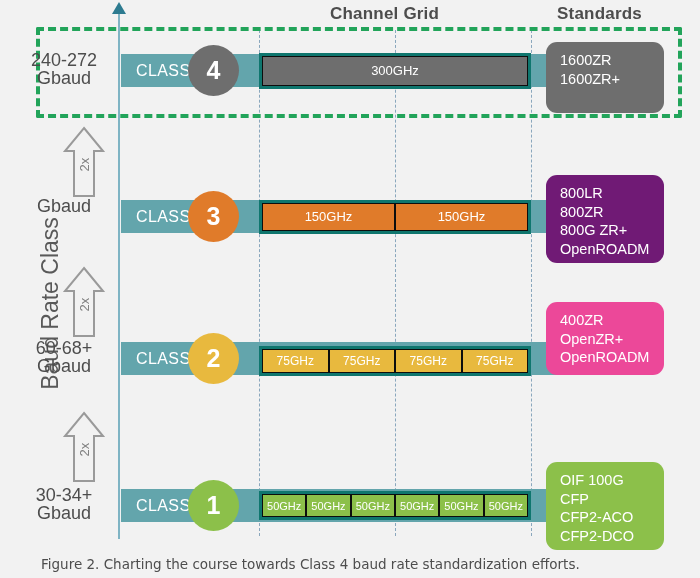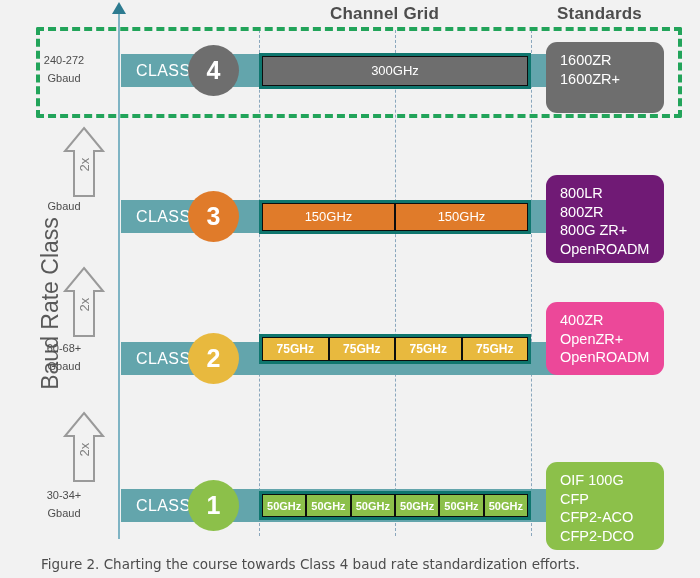--- a/index.html
+++ b/index.html
@@ -85,21 +85,21 @@
   }
 
   
   .row { position: absolute; left: 0; width: 700px; }
 
   .baud-label {
     position: absolute;
     left: 14px;
     width: 100px;
     text-align: center;
-    font-size: 11px;
+    font-size: 18px;
     color: #4d4d4d;
     line-height: 18px;
   }
   .baud-label span { display: block; }
 
   .class-bar {
     position: absolute;
     left: 121px;
     height: 33px;
     background: #63A5AC;
@@ -239,41 +239,41 @@
         </div>
       </div>
       <div class="row" style="top: 0px;">
         <div class="baud-label" style="top: 339px;">
           <span>60-68+</span>
           <span>Gbaud</span>
         </div>
         <div class="class-bar" style="top: 342px; width: 439px; height: 33px; background: rgb(99, 165, 172);"></div>
         <div class="class-word" style="top: 342px;">CLASS</div>
         <div class="class-circle" style="left: 188px; top: 333px; background: rgb(232, 185, 62);">2</div>
-        <div class="channel-group" style="left: 259px; width: 272px; height: 30px; top: 334px; font-weight: bold;">
+        <div class="channel-group" style="left: 259px; width: 272px; height: 30px; top: 346px;">
           <div class="channel-cell" style="background: rgb(232, 185, 62); font-size: 12px;">75GHz</div>
           <div class="channel-cell" style="background: rgb(232, 185, 62); font-size: 12px;">75GHz</div>
           <div class="channel-cell" style="background: rgb(232, 185, 62); font-size: 12px;">75GHz</div>
           <div class="channel-cell" style="background: rgb(232, 185, 62); font-size: 12px;">75GHz</div>
         </div>
         <div class="standards-box" style="left: 546px; top: 302px; width: 118px; height: 73px; background: #ec4899;">
           <span>400ZR</span>
           <span>OpenZR+</span>
           <span>OpenROADM</span>
         </div>
       </div>
       <div class="row" style="top: 0px;">
         <div class="baud-label" style="top: 486px;">
           <span>30-34+</span>
           <span>Gbaud</span>
         </div>
         <div class="class-bar" style="top: 489px; width: 439px; height: 33px; background: rgb(99, 165, 172);"></div>
         <div class="class-word" style="top: 489px;">CLASS</div>
         <div class="class-circle" style="left: 188px; top: 480px; background: rgb(140, 192, 74);">1</div>
-        <div class="channel-group" style="left: 259px; width: 272px; height: 29px; top: 491px; font-weight: bold;">
+        <div class="channel-group" style="left: 259px; width: 272px; height: 29px; top: 491px;">
           <div class="channel-cell" style="background: rgb(140, 192, 74); font-size: 11px;">50GHz</div>
           <div class="channel-cell" style="background: rgb(140, 192, 74); font-size: 11px;">50GHz</div>
           <div class="channel-cell" style="background: rgb(140, 192, 74); font-size: 11px;">50GHz</div>
           <div class="channel-cell" style="background: rgb(140, 192, 74); font-size: 11px;">50GHz</div>
           <div class="channel-cell" style="background: rgb(140, 192, 74); font-size: 11px;">50GHz</div>
           <div class="channel-cell" style="background: rgb(140, 192, 74); font-size: 11px;">50GHz</div>
         </div>
         <div class="standards-box" style="left: 546px; top: 462px; width: 118px; height: 88px; background: rgb(140, 192, 74);">
           <span>OIF 100G</span>
           <span>CFP</span>

